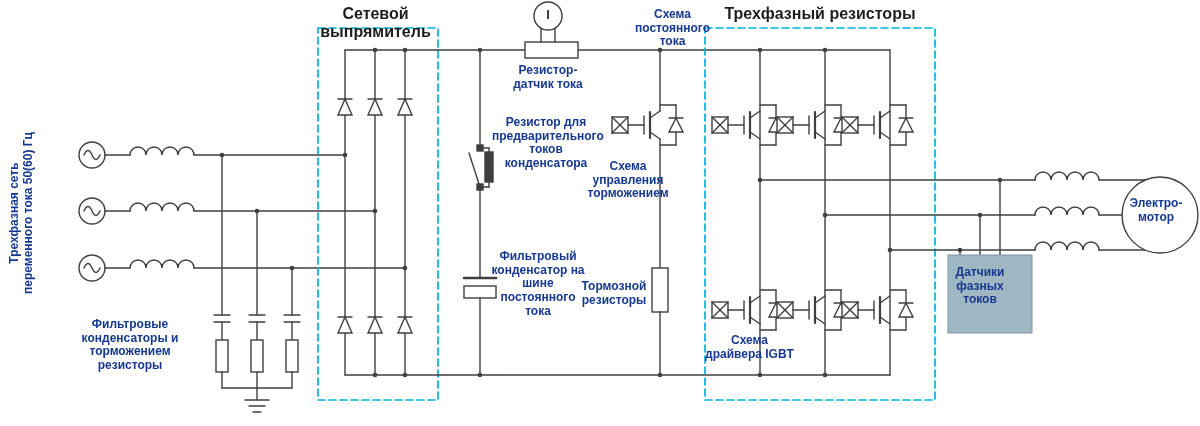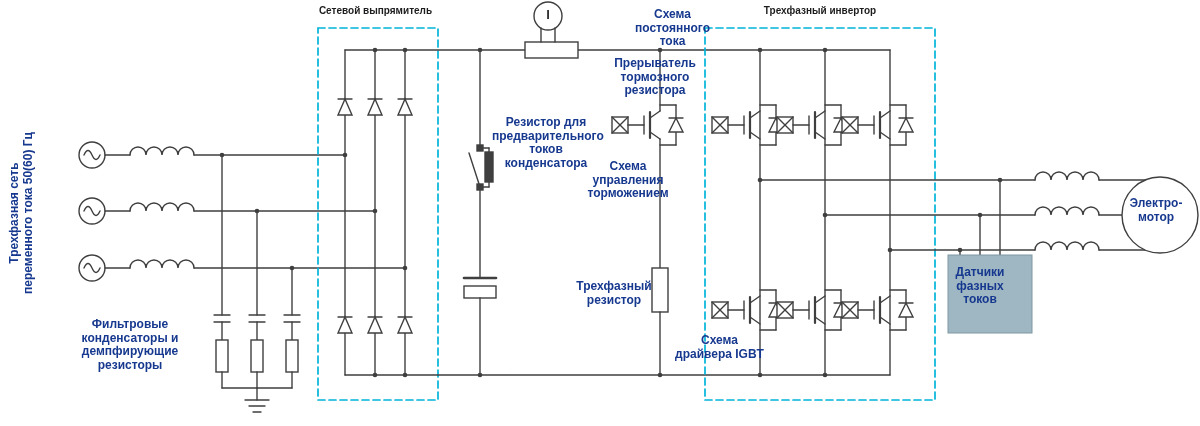--- a/index.html
+++ b/index.html
@@ -3,21 +3,21 @@
 <meta charset="utf-8">
 <style>
   * { margin:0; padding:0; box-sizing:border-box; }
   html,body { background:#ffffff; font-family:"Liberation Sans", sans-serif; }
   .stage { position:relative; width:1200px; height:426px; background:#ffffff; overflow:hidden; }
   .stage > svg { position:absolute; left:0; top:0; }
   .lbl {
     position:absolute; color:#16388e; font-size:12px; font-weight:bold;
     line-height:1.14; text-align:center; white-space:normal;
   }
-  .title { color:#1d1d1f; font-size:10px; }
+  .title { color:#1d1d1f; font-size:16px; }
   .vert {
     left:22px; top:213px; width:170px;
     transform: translate(-50%,-50%) rotate(-90deg);
   }
   .ammeter { color:#333333; font-size:13px; }
 </style>
 </head>
 <body>
 
 <div class="stage">
@@ -212,39 +212,40 @@
         <circle cx="960" cy="250" r="2.3"></circle>
           <circle cx="980" cy="215" r="2.3"></circle>
           <circle cx="1000" cy="180" r="2.3"></circle>
       </g>
     </g>
   </svg>
 
   <div class="lbl vert">Трехфазная сеть переменного тока 50(60) Гц</div>
 
 
-  <div class="lbl" style="left:70px; top:318px; width:120px;">Фильтровые конденсаторы и демпфирующие резисторы</div>
+  <div class="lbl" style="left:70px; top:318px; width:120px;">Фильтровые конденсаторы и торможением резисторы</div>
 
   <div class="lbl title" style="left:298px; top:5px; width:155px;">Сетевой выпрямитель</div>
 
   <div class="lbl ammeter" style="left:542px; top:8px; width:12px;">I</div>
 
+  <div class="lbl" style="left:500px; top:64px; width:96px;">Резистор-датчик тока</div>
 
   <div class="lbl" style="left:492px; top:116px; width:108px;">Резистор для предварительного токов конденсатора</div>
 
   <div class="lbl" style="left:630px; top:8px; width:85px;">Схема постоянного тока</div>
 
-  <div class="lbl" style="left:600px; top:57px; width:110px;">Прерыватель тормозного резистора</div>
 
   <div class="lbl" style="left:582px; top:152px; width:92px;margin-top:8px;">Схема управления торможением</div>
 
-
-  <div class="lbl" style="left:576px; top:280px; width:76px;">Трехфазный резистор</div>
-
-  <div class="lbl title" style="left:722px; top:5px; width:196px;">Трехфазный инвертор</div>
-
-  <div class="lbl" style="left:672px; top:334px; width:95px;">Схема драйвера IGBT</div>
+  <div class="lbl" style="left:490px; top:250px; width:96px;">Фильтровый конденсатор на шине постоянного тока</div>
+
+  <div class="lbl" style="left:576px; top:280px; width:76px;">Тормозной резисторы</div>
+
+  <div class="lbl title" style="left:722px; top:5px; width:196px;">Трехфазный резисторы</div>
+
+  <div class="lbl" style="left:702px; top:334px; width:95px;">Схема драйвера IGBT</div>
 
   <div class="lbl" style="left:950px; top:266px; width:60px;">Датчики фазных токов</div>
 
   <div class="lbl" style="left:1124px; top:197px; width:64px;">Электро-мотор</div>
 
 </div>
 
 </body></html>

